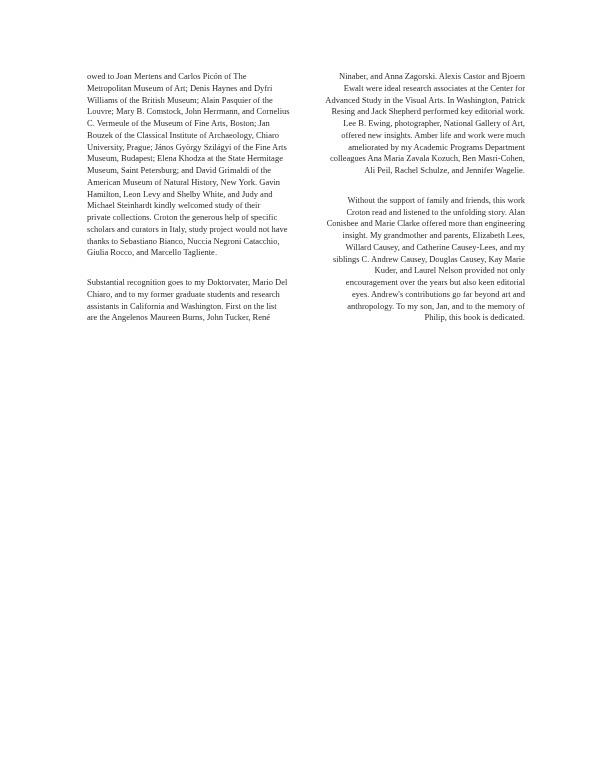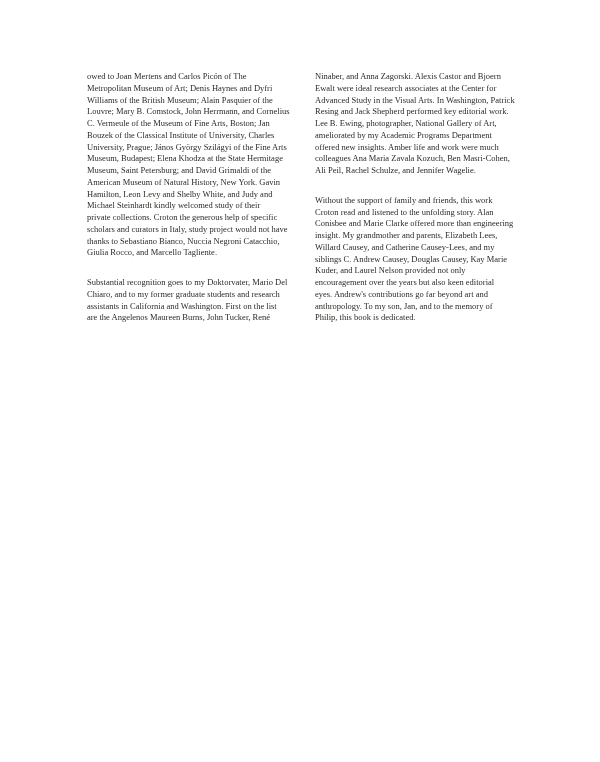--- a/index.html
+++ b/index.html
@@ -18,22 +18,23 @@
   }
   .column {
     position: absolute;
     top: 71px;
   }
   .column-left {
     left: 87px;
     width: 214px;
   }
   .column-right {
-    left: 315px;
+    left: 307px;
     width: 218px;
+    text-align: right;
   }
   .paragraph {
     margin: 0;
   }
   .paragraph + .paragraph {
     margin-top: 18px;
   }
   .line {
     font-size: 8.5px;
     line-height: 11.75px;
@@ -60,21 +61,21 @@
 
 <div class="page">
 
   <div class="column column-left">
     <div class="paragraph">
         <div class="line">owed to Joan Mertens and Carlos Picón of The</div>
         <div class="line">Metropolitan Museum of Art; Denis Haynes and Dyfri</div>
         <div class="line">Williams of the British Museum; Alain Pasquier of the</div>
         <div class="line">Louvre; Mary B. Comstock, John Herrmann, and Cornelius</div>
         <div class="line">C. Vermeule of the Museum of Fine Arts, Boston; Jan</div>
-        <div class="line">Bouzek of the Classical Institute of University, Charles</div>
+        <div class="line">Bouzek of the Classical Institute of Archaeology, Chiaro</div>
         <div class="line">University, Prague; János György Szilágyi of the Fine Arts</div>
         <div class="line">Museum, Budapest; Elena Khodza at the State Hermitage</div>
         <div class="line">Museum, Saint Petersburg; and David Grimaldi of the</div>
         <div class="line">American Museum of Natural History, New York. Gavin</div>
         <div class="line">Hamilton, Leon Levy and Shelby White, and Judy and</div>
         <div class="line">Michael Steinhardt kindly welcomed study of their</div>
         <div class="line">private collections. Croton the generous help of specific</div>
         <div class="line">scholars and curators in Italy, study project would not have</div>
         <div class="line">thanks to Sebastiano Bianco, Nuccia Negroni Catacchio,</div>
         <div class="line">Giulia Rocco, and Marcello Tagliente.</div>
@@ -87,22 +88,22 @@
       </div>
   </div>
 
   <div class="column column-right">
     <div class="paragraph">
         <div class="line">Ninaber, and Anna Zagorski. Alexis Castor and Bjoern</div>
         <div class="line">Ewalt were ideal research associates at the Center for</div>
         <div class="line">Advanced Study in the Visual Arts. In Washington, Patrick</div>
         <div class="line">Resing and Jack Shepherd performed key editorial work.</div>
         <div class="line">Lee B. Ewing, photographer, National Gallery of Art,</div>
+        <div class="line">offered new insights. Amber life and work were much</div>
         <div class="line">ameliorated by my Academic Programs Department</div>
-        <div class="line">offered new insights. Amber life and work were much</div>
         <div class="line">colleagues Ana Maria Zavala Kozuch, Ben Masri-Cohen,</div>
         <div class="line">Ali Peil, Rachel Schulze, and Jennifer Wagelie.</div>
       </div>
     <div class="paragraph">
         <div class="line">Without the support of family and friends, this work</div>
         <div class="line">Croton read and listened to the unfolding story. Alan</div>
         <div class="line">Conisbee and Marie Clarke offered more than engineering</div>
         <div class="line">insight. My grandmother and parents, Elizabeth Lees,</div>
         <div class="line">Willard Causey, and Catherine Causey-Lees, and my</div>
         <div class="line">siblings C. Andrew Causey, Douglas Causey, Kay Marie</div>

